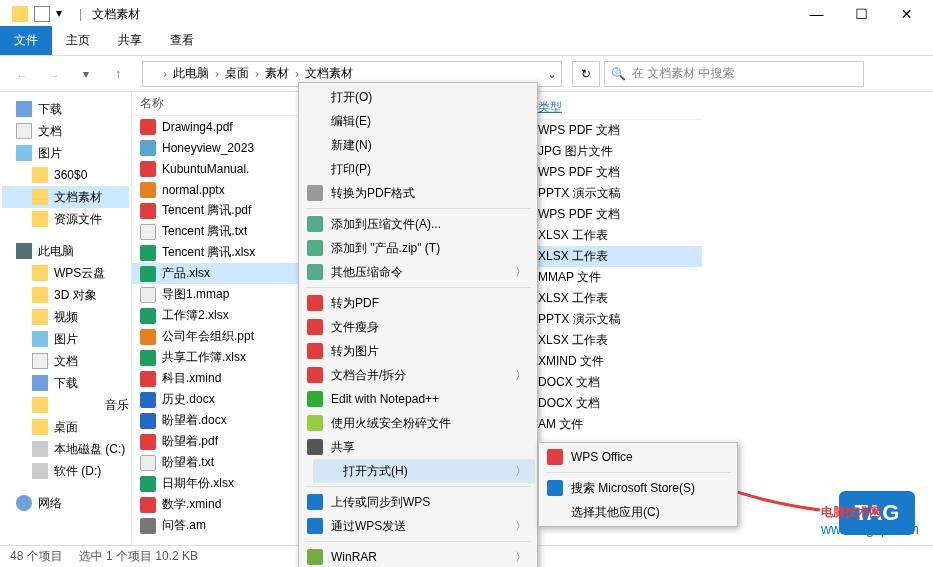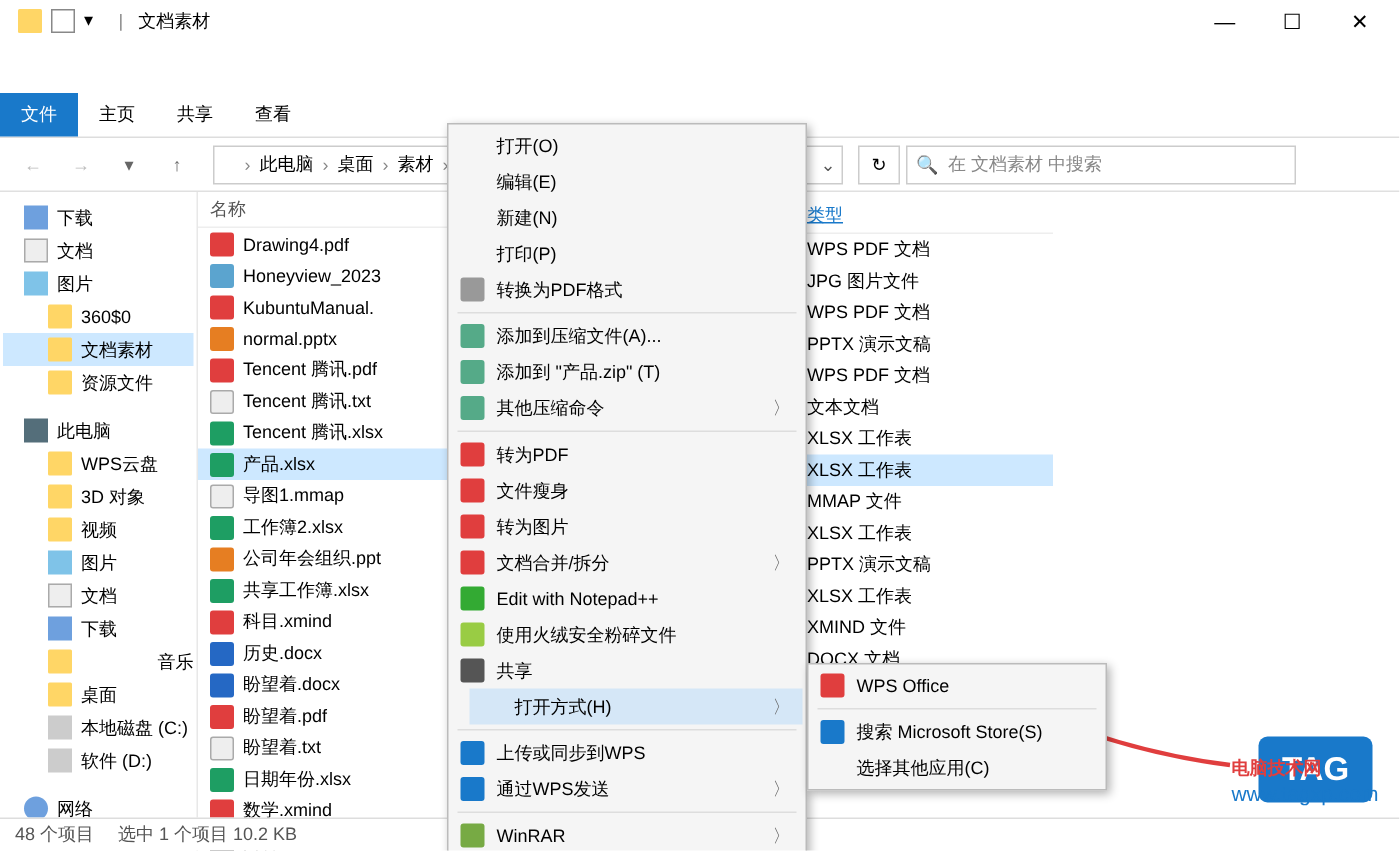--- a/index.html
+++ b/index.html
@@ -4,21 +4,21 @@
 <style>
 *{margin:0;padding:0;box-sizing:border-box;font-family:"Microsoft YaHei","Segoe UI",sans-serif;font-size:12px;}
 body{background:#fff;width:933px;height:567px;overflow:hidden;position:relative;}
 .titlebar{height:28px;background:#fff;display:flex;align-items:center;padding:0 4px;}
 .titlebar .tb-icon{width:16px;height:16px;margin:0 3px;}
 .titlebar .folder-ico{background:#ffd666;border-radius:1px;margin-left:8px;}
 .titlebar .sep{color:#888;margin:0 4px;}
 .titlebar .title{margin-left:6px;}
 .winctl{margin-left:auto;display:flex;}
 .winctl div{width:45px;height:28px;display:flex;align-items:center;justify-content:center;font-size:14px;}
-.ribbon{height:28px;background:#fff;display:flex;align-items:flex-end;border-bottom:1px solid #ddd;margin-top:36px;}
+.ribbon{height:28px;background:#fff;display:flex;align-items:flex-end;border-bottom:1px solid #ddd;}
 .ribbon .tab{padding:6px 14px;}
 .ribbon .tab.file{background:#1979ca;color:#fff;}
 .toolbar{height:36px;display:flex;align-items:center;padding:4px 8px;border-bottom:1px solid #e0e0e0;gap:4px;}
 .navbtn{width:28px;height:28px;display:flex;align-items:center;justify-content:center;color:#666;border-radius:2px;}
 .navbtn.disabled{color:#bbb;}
 .addrbar{flex:1;height:26px;border:1px solid #ccc;display:flex;align-items:center;padding:0 4px;margin:0 6px;max-width:420px;}
 .addrbar .crumb{padding:0 4px;}
 .addrbar .gt{color:#888;padding:0 2px;}
 .addrbar .dd{color:#555;margin-left:auto;}
 .refresh{width:28px;height:26px;border:1px solid #ccc;display:flex;align-items:center;justify-content:center;}
@@ -282,21 +282,20 @@
   </div>
 
   <div class="typecol">
     <div class="tcrow header">类型</div>
     <div id="types">
         <div class="tcrow">WPS PDF 文档</div>
         <div class="tcrow">JPG 图片文件</div>
         <div class="tcrow">WPS PDF 文档</div>
         <div class="tcrow">PPTX 演示文稿</div>
         <div class="tcrow">WPS PDF 文档</div>
-        <div class="tcrow">文本文档</div>
         <div class="tcrow">XLSX 工作表</div>
         <div class="tcrow sel">XLSX 工作表</div>
         <div class="tcrow">MMAP 文件</div>
         <div class="tcrow">XLSX 工作表</div>
         <div class="tcrow">PPTX 演示文稿</div>
         <div class="tcrow">XLSX 工作表</div>
         <div class="tcrow">XMIND 文件</div>
         <div class="tcrow">DOCX 文档</div>
         <div class="tcrow">DOCX 文档</div>
         <div class="tcrow">AM 文件</div>

